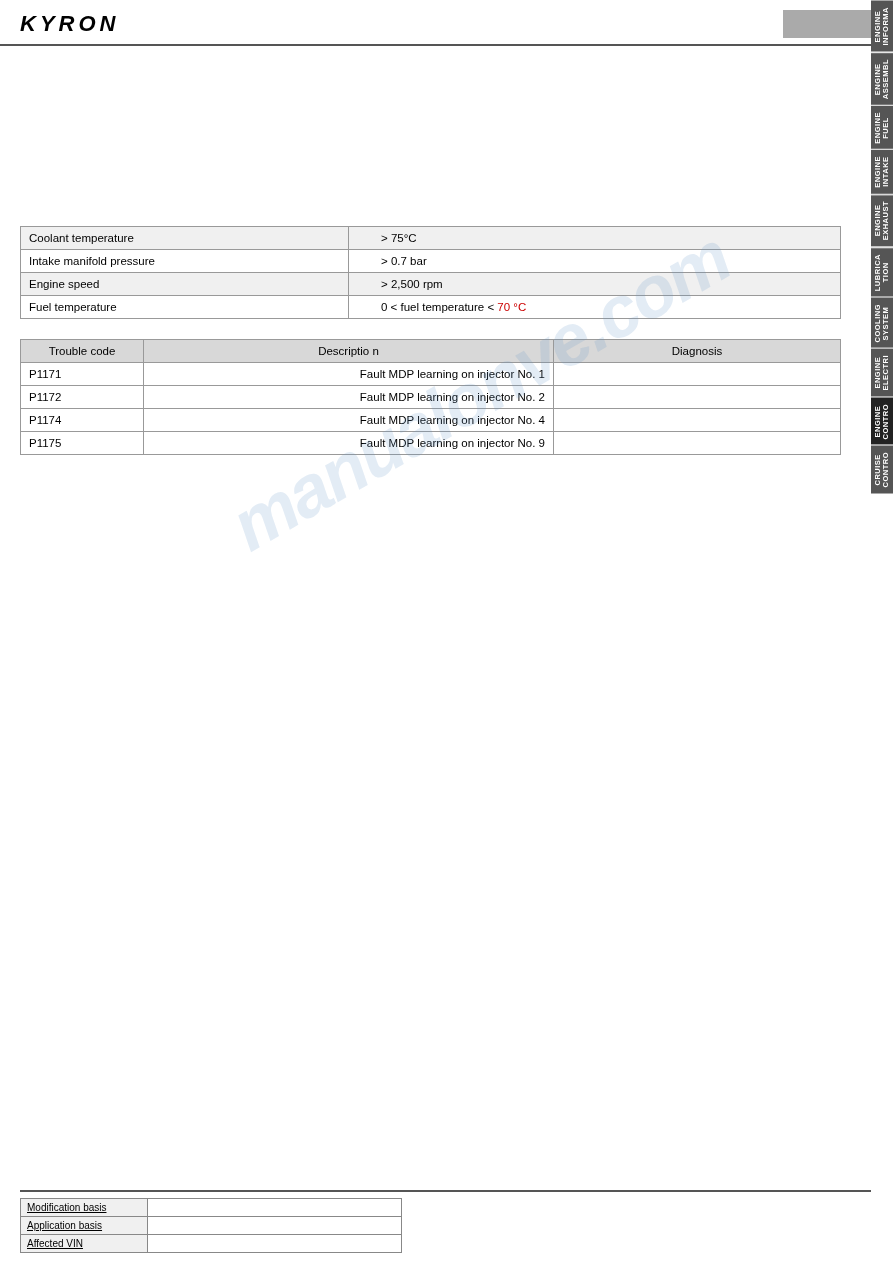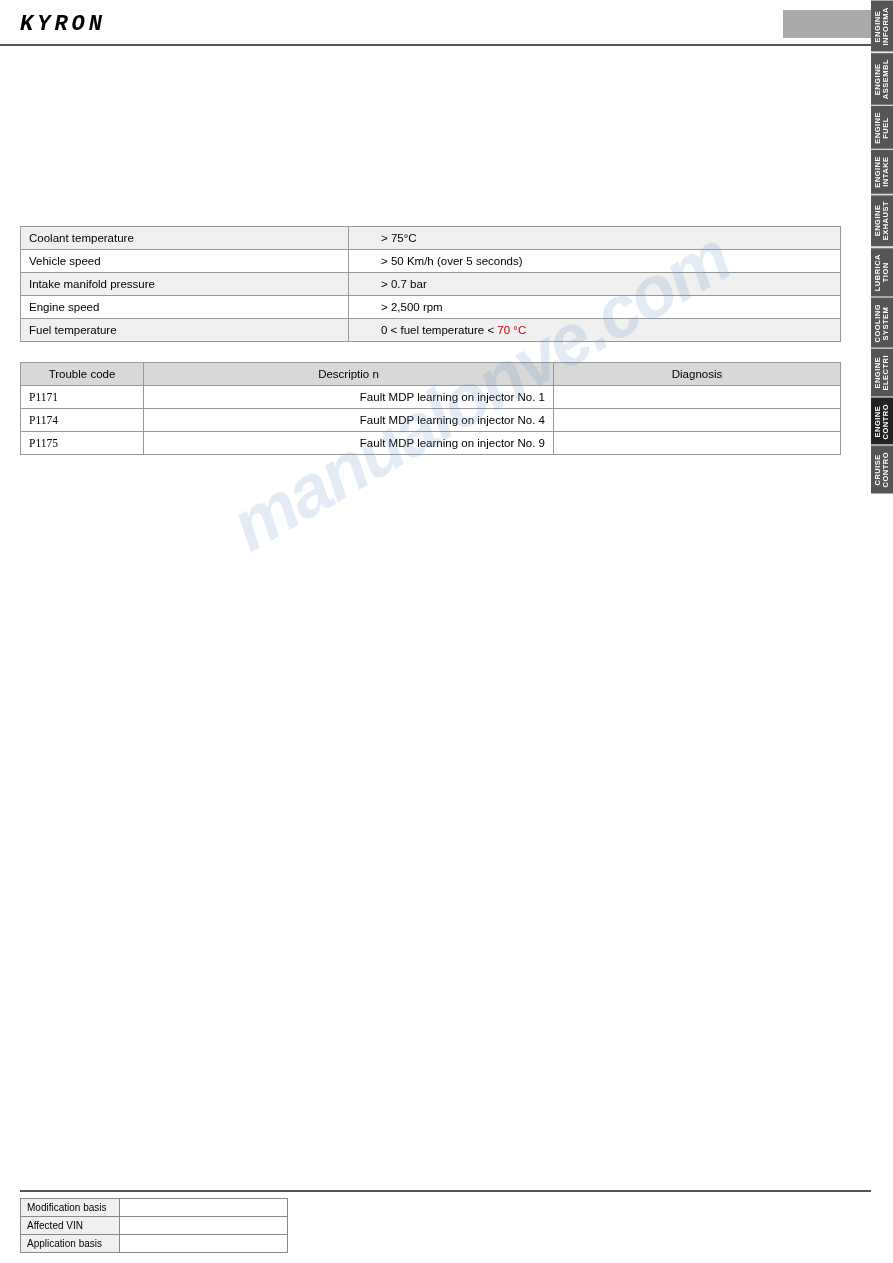--- a/index.html
+++ b/index.html
@@ -16,21 +16,21 @@
     
     .header {
       display: flex;
       align-items: center;
       justify-content: space-between;
       padding: 10px 20px 6px 20px;
       border-bottom: 2px solid #555;
     }
 
     .logo-text {
-      font-family: Liberation Mono, monospace;
+      font-family: Liberation Sans, sans-serif;
       font-weight: 900;
       font-size: 22px;
       letter-spacing: 4px;
       color: #000;
       font-style: italic;
     }
 
     .header-box {
       width: 90px;
       height: 28px;
@@ -122,21 +122,20 @@
 
     .fault-table td {
       border: 1px solid #999;
       padding: 5px 8px;
       font-size: 11.5px;
       background: #fff;
     }
 
     .fault-table td:first-child {
       width: 15%;
-      font-family: Liberation Serif, serif;
     }
 
     .fault-table td:nth-child(2) {
       width: 50%;
       text-align: right;
     }
 
     .fault-table td:nth-child(3) {
       width: 35%;
     }
@@ -164,22 +163,23 @@
       right: 22px;
     }
 
     .footer-divider {
       height: 2px;
       background: #555;
       margin-bottom: 6px;
     }
 
     .footer-table {
-      width: 268px;
+      width: 382px;
       border-collapse: collapse;
+      text-decoration: underline;
     }
 
     .footer-table td {
       border: 1px solid #888;
       padding: 3px 6px;
       font-size: 10px;
     }
 
     .footer-table td:first-child {
       width: 110px;
@@ -226,24 +226,20 @@
 
   <div class="space-top"></div>
 
   <table class="conditions-table">
     <tbody>
       <tr>
         <td>Coolant temperature</td>
         <td>&gt; 75°C</td>
       </tr>
       <tr>
-        <td>Vehicle speed</td>
-        <td>&gt; 50 Km/h (over 5 seconds)</td>
-      </tr>
-      <tr>
         <td>Intake manifold pressure</td>
         <td>&gt; 0.7 bar</td>
       </tr>
       <tr>
         <td>Engine speed</td>
         <td>&gt; 2,500 rpm</td>
       </tr>
       <tr>
         <td>Fuel temperature</td>
         <td>0 &lt; fuel temperature &lt; <span class="highlight-red">70 °C</span></td>
@@ -256,20 +252,25 @@
       <tr>
         <th>Trouble code</th>
         <th>Descriptio n</th>
         <th>Diagnosis</th>
       </tr>
     </thead>
     <tbody>
       <tr>
         <td>P1171</td>
         <td>Fault MDP learning on injector No. 1</td>
+        <td></td>
+      </tr>
+      <tr>
+        <td>P1172</td>
+        <td>Fault MDP learning on injector No. 2</td>
         <td></td>
       </tr>
       <tr>
         <td>P1174</td>
         <td>Fault MDP learning on injector No. 4</td>
         <td></td>
       </tr>
       <tr>
         <td>P1175</td>
         <td>Fault MDP learning on injector No. 9</td>
@@ -282,22 +283,22 @@
 
 <div class="footer-section">
   <div class="footer-divider"></div>
   <table class="footer-table">
     <tbody>
       <tr>
         <td>Modification basis</td>
         <td></td>
       </tr>
       <tr>
+        <td>Application basis</td>
+        <td></td>
+      </tr>
+      <tr>
         <td>Affected VIN</td>
-        <td></td>
-      </tr>
-      <tr>
-        <td>Application basis</td>
         <td></td>
       </tr>
     </tbody>
   </table>
 </div>
 
 </body></html>

